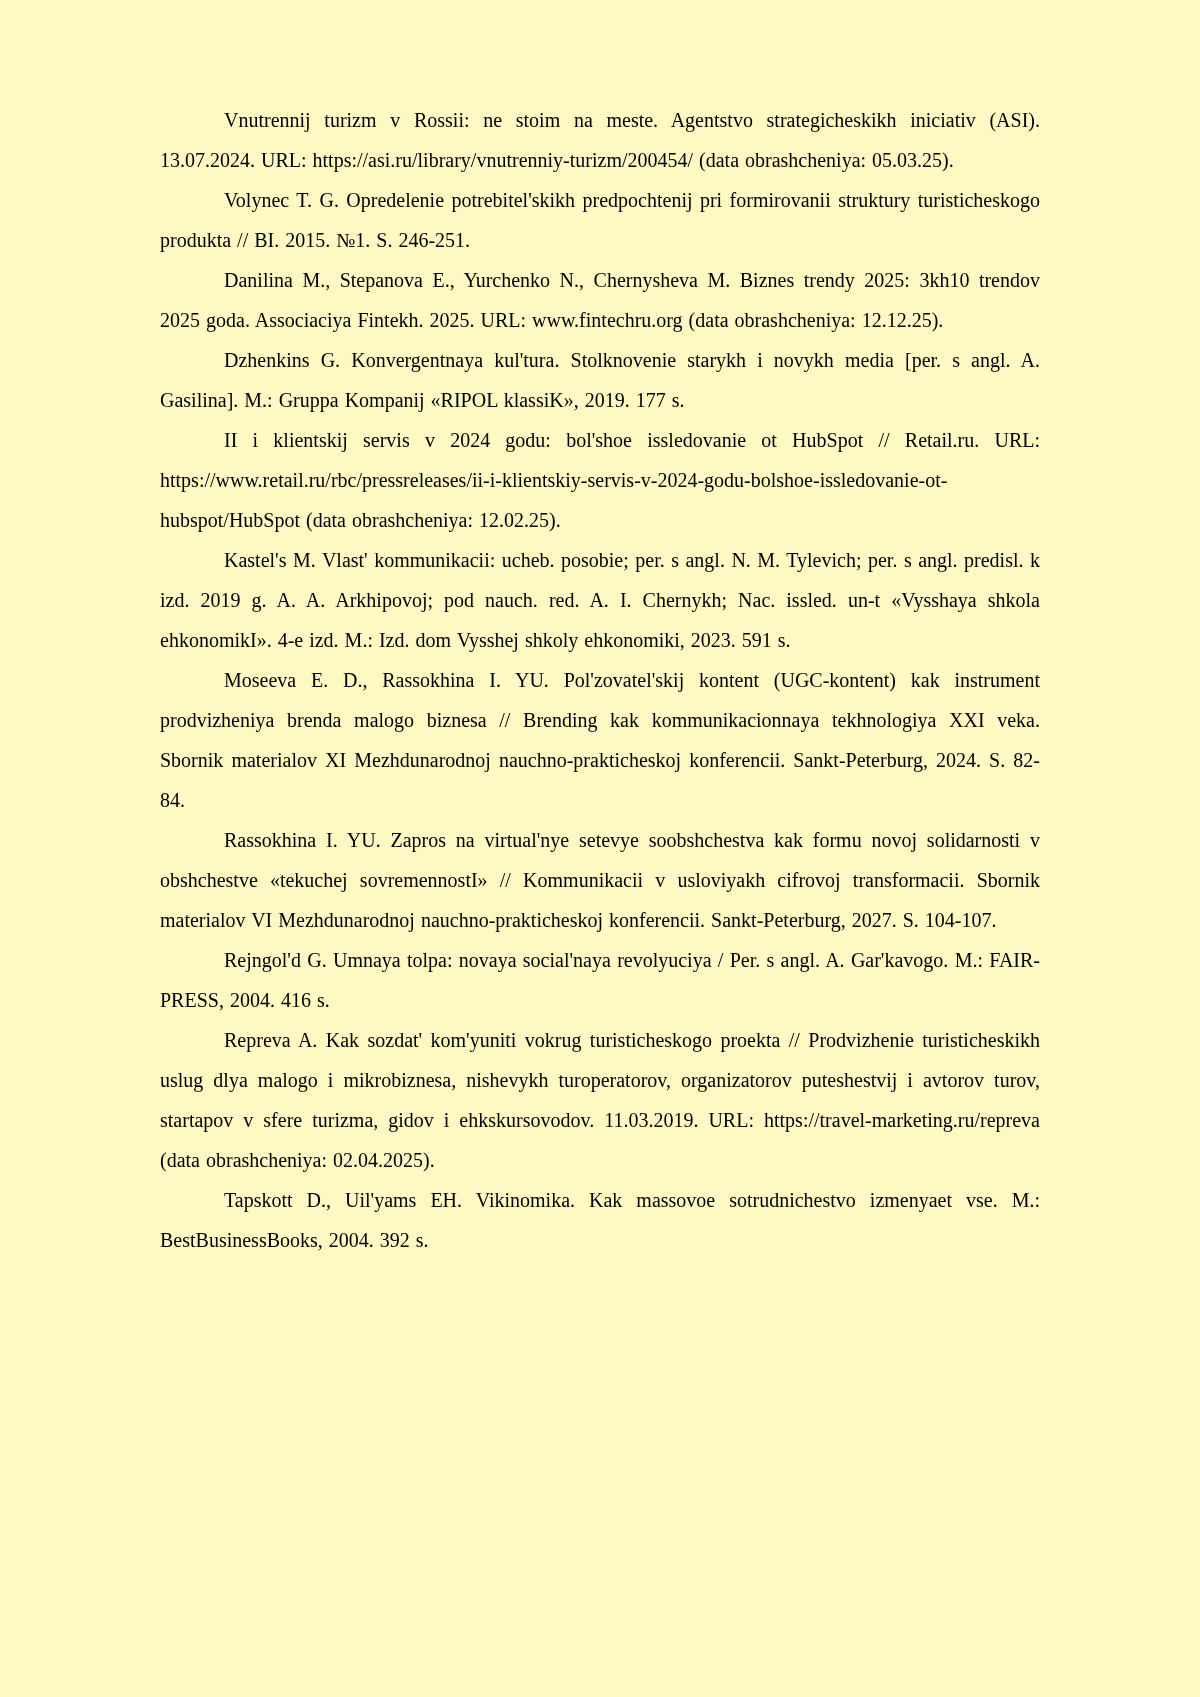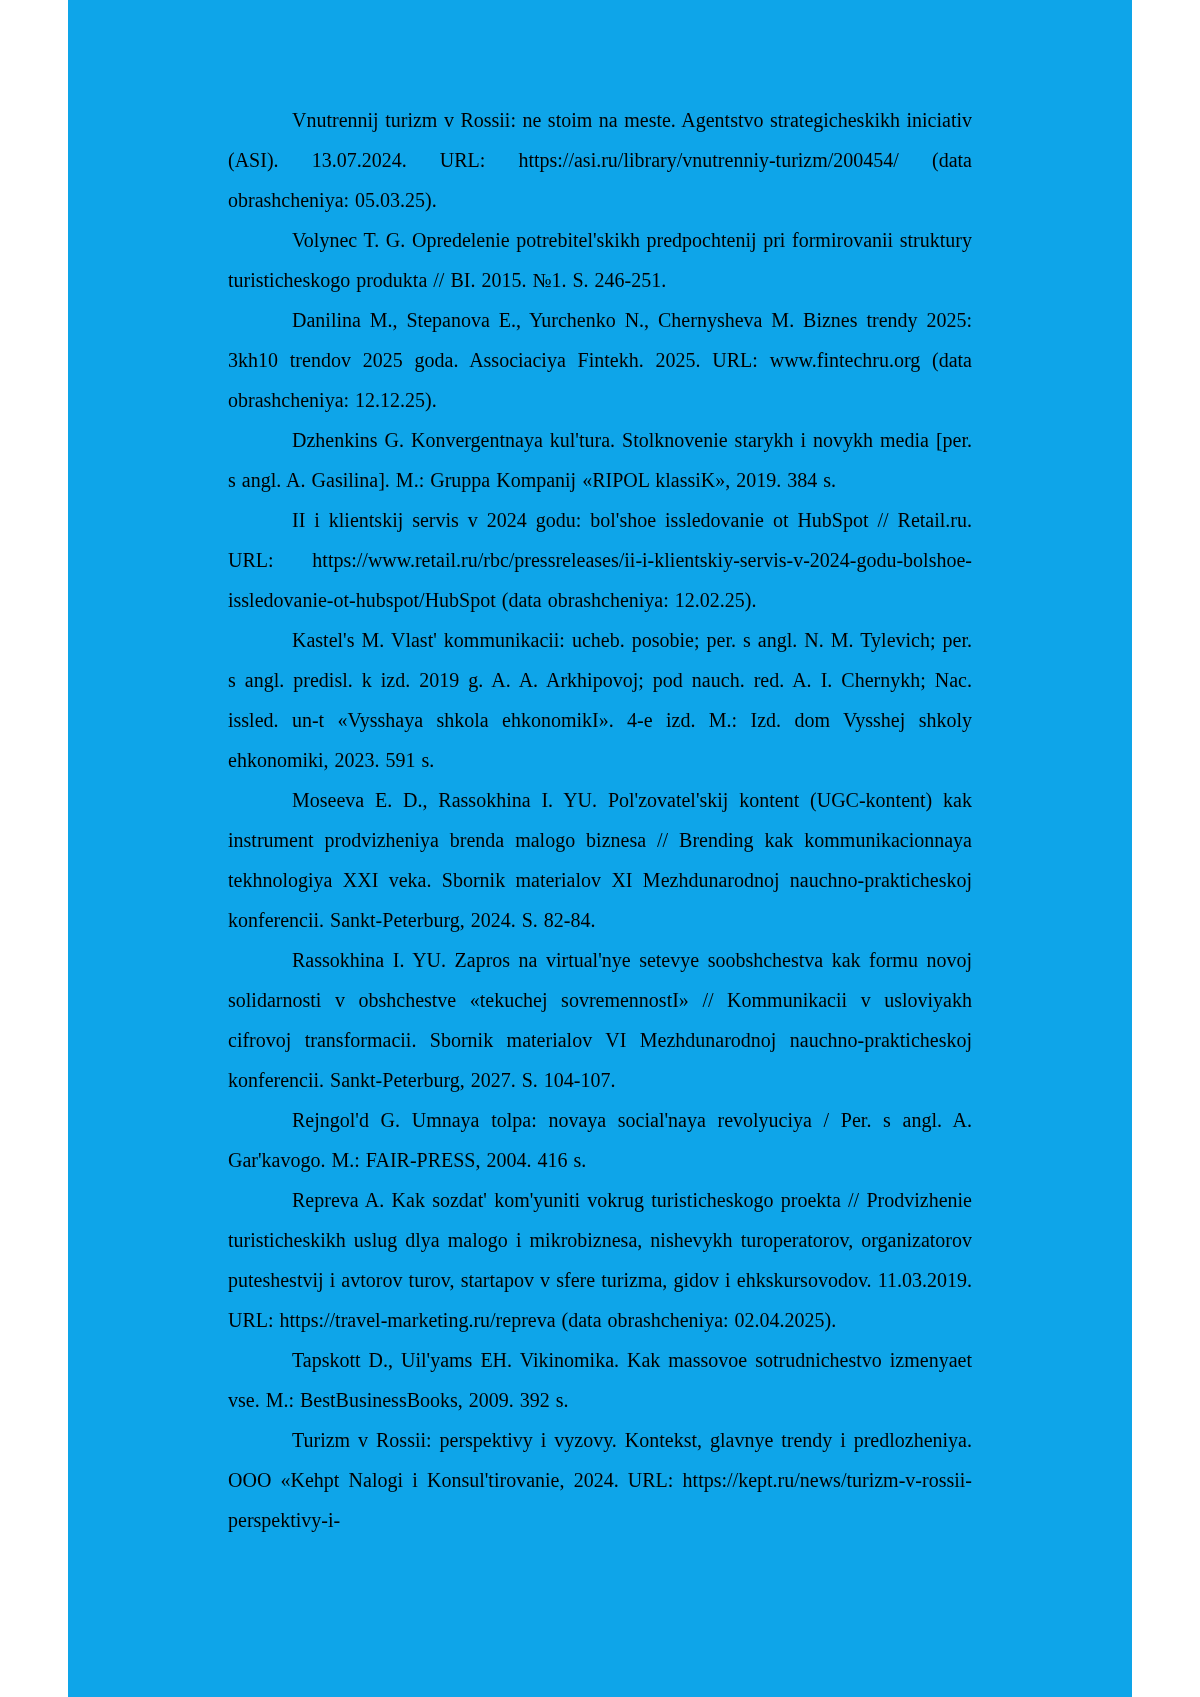--- a/index.html
+++ b/index.html
@@ -2,24 +2,24 @@
 <html><head>
 <meta charset="utf-8">
 <style>
   html, body {
     margin: 0;
     padding: 0;
     background: #ffffff;
   }
   .page {
     position: relative;
-    width: 1064px;
+    width: 1200px;
     height: 1697px;
     margin: 0 auto;
-    background: #0ea5e9;
+    background: #fef9c3;
     box-sizing: border-box;
     padding: 100px 160px 0 160px;
     font-family: "Liberation Serif", "DejaVu Serif", serif;
     color: #000000;
     overflow: hidden;
   }
   .ref-list p {
     margin: 0;
     padding: 0;
     font-size: 20px;
@@ -31,23 +31,22 @@
   }
 </style>
 </head>
 <body>
 
 <div class="page">
   <div class="ref-list">
     <p>Vnutrennij turizm v Rossii: ne stoim na meste. Agentstvo strategicheskikh iniciativ (ASI). 13.07.2024. URL: https://asi.ru/library/vnutrenniy-turizm/200454/ (data obrashcheniya: 05.03.25).</p>
     <p>Volynec T. G. Opredelenie potrebitel'skikh predpochtenij pri formirovanii struktury turisticheskogo produkta // BI. 2015. №1. S. 246-251.</p>
     <p>Danilina M., Stepanova E., Yurchenko N., Chernysheva M. Biznes trendy 2025: 3kh10 trendov 2025 goda. Associaciya Fintekh. 2025. URL: www.fintechru.org (data obrashcheniya: 12.12.25).</p>
-    <p>Dzhenkins G. Konvergentnaya kul'tura. Stolknovenie starykh i novykh media [per. s angl. A. Gasilina]. M.: Gruppa Kompanij «RIPOL klassiK», 2019. 384 s.</p>
+    <p>Dzhenkins G. Konvergentnaya kul'tura. Stolknovenie starykh i novykh media [per. s angl. A. Gasilina]. M.: Gruppa Kompanij «RIPOL klassiK», 2019. 177 s.</p>
     <p>II i klientskij servis v 2024 godu: bol'shoe issledovanie ot HubSpot // Retail.ru. URL: https://www.retail.ru/rbc/pressreleases/ii-i-klientskiy-servis-v-2024-godu-bolshoe-issledovanie-ot-hubspot/HubSpot (data obrashcheniya: 12.02.25).</p>
     <p>Kastel's M. Vlast' kommunikacii: ucheb. posobie; per. s angl. N. M. Tylevich; per. s angl. predisl. k izd. 2019 g. A. A. Arkhipovoj; pod nauch. red. A. I. Chernykh; Nac. issled. un-t «Vysshaya shkola ehkonomikI». 4-e izd. M.: Izd. dom Vysshej shkoly ehkonomiki, 2023. 591 s.</p>
     <p>Moseeva E. D., Rassokhina I. YU. Pol'zovatel'skij kontent (UGC-kontent) kak instrument prodvizheniya brenda malogo biznesa // Brending kak kommunikacionnaya tekhnologiya XXI veka. Sbornik materialov XI Mezhdunarodnoj nauchno-prakticheskoj konferencii. Sankt-Peterburg, 2024. S. 82-84.</p>
     <p>Rassokhina I. YU. Zapros na virtual'nye setevye soobshchestva kak formu novoj solidarnosti v obshchestve «tekuchej sovremennostI» // Kommunikacii v usloviyakh cifrovoj transformacii. Sbornik materialov VI Mezhdunarodnoj nauchno-prakticheskoj konferencii. Sankt-Peterburg, 2027. S. 104-107.</p>
     <p>Rejngol'd G. Umnaya tolpa: novaya social'naya revolyuciya / Per. s angl. A. Gar'kavogo. M.: FAIR-PRESS, 2004. 416 s.</p>
     <p>Repreva A. Kak sozdat' kom'yuniti vokrug turisticheskogo proekta // Prodvizhenie turisticheskikh uslug dlya malogo i mikrobiznesa, nishevykh turoperatorov, organizatorov puteshestvij i avtorov turov, startapov v sfere turizma, gidov i ehkskursovodov. 11.03.2019. URL: https://travel-marketing.ru/repreva (data obrashcheniya: 02.04.2025).</p>
-    <p>Tapskott D., Uil'yams EH. Vikinomika. Kak massovoe sotrudnichestvo izmenyaet vse. M.: BestBusinessBooks, 2009. 392 s.</p>
-    <p>Turizm v Rossii: perspektivy i vyzovy. Kontekst, glavnye trendy i predlozheniya. OOO «Kehpt Nalogi i Konsul'tirovanie, 2024. URL: https://kept.ru/news/turizm-v-rossii-perspektivy-i-</p>
+    <p>Tapskott D., Uil'yams EH. Vikinomika. Kak massovoe sotrudnichestvo izmenyaet vse. M.: BestBusinessBooks, 2004. 392 s.</p>
   </div>
 </div>
 
 </body></html>

